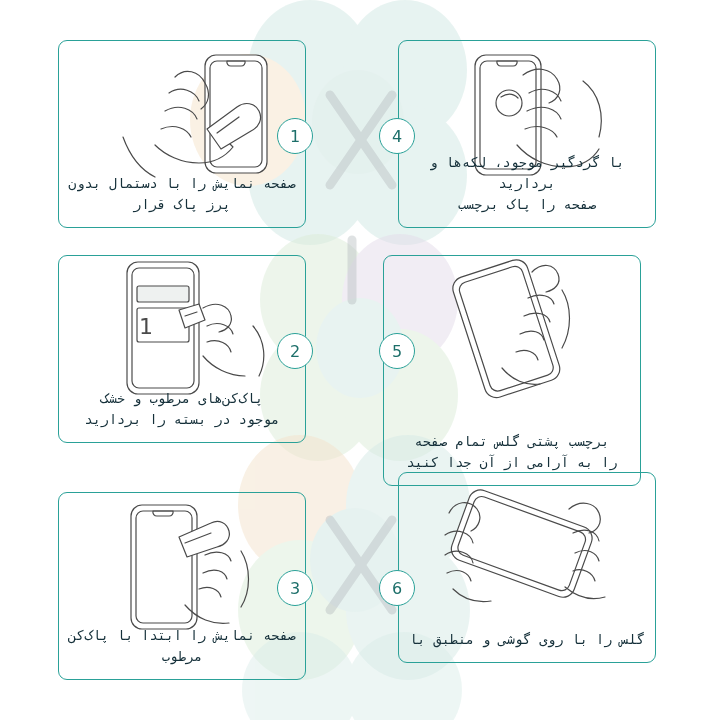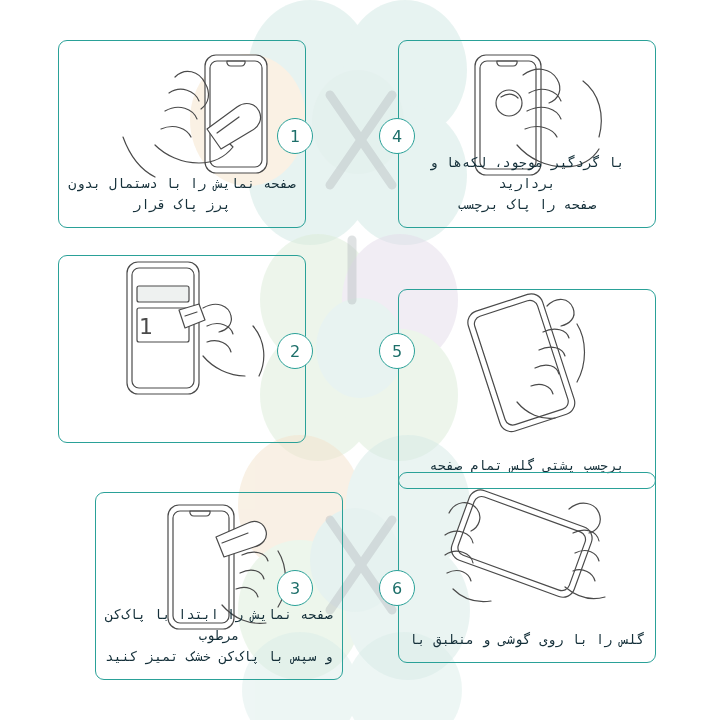--- a/index.html
+++ b/index.html
@@ -160,67 +160,71 @@
             <path d="M122 54 l20 -6 l6 16 l-20 8 z" fill="#fff"></path>
             <path d="M128 60 l12 -4"></path>
             <path d="M146 52 c14 -8 26 -2 28 8 c2 8 -4 14 -12 16"></path>
             <path d="M150 70 c12 -6 24 0 26 8"></path>
             <path d="M150 86 c12 -4 22 2 24 10"></path>
             <path d="M146 100 c10 12 26 20 42 20"></path>
             <path d="M196 70 c12 14 14 34 6 50"></path>
           </g>
         </svg>
       </div>
+      <div class="cap">
+        <div>پاک‌کن‌های مرطوب و خشک</div>
+        <div>موجود در بسته را بردارید</div>
+      </div>
     </div>
     <div class="badge" style="left:277px;top:333px;">2</div>
 
-    <div class="panel" style="left:398px;top:255px;width:258px;height:200px;margin-top:34px;">
+    <div class="panel" style="left:383px;top:255px;width:258px;height:231px;">
       <div class="art">
         <svg width="258" height="150" viewBox="0 0 258 150">
           <g fill="none" stroke="#4a4a4a" stroke-width="1.2" stroke-linejoin="round" stroke-linecap="round">
             <g transform="rotate(-18 130 74)">
               <rect x="86" y="8" width="78" height="126" rx="12" fill="#fff"></rect>
               <rect x="92" y="14" width="66" height="114" rx="8" fill="#fff"></rect>
             </g>
             <path d="M150 16 c10 -10 22 -8 26 2 c4 10 -4 16 -12 18"></path>
             <path d="M146 42 c12 -6 24 -2 26 6"></path>
             <path d="M142 60 c12 -6 24 -2 26 6"></path>
             <path d="M138 78 c12 -6 22 -2 24 6"></path>
             <path d="M134 96 c10 -4 20 0 22 8"></path>
             <path d="M120 112 c10 12 24 18 38 16"></path>
             <path d="M180 34 c10 16 10 40 0 58"></path>
           </g>
         </svg>
       </div>
       <div class="cap">
         <div>برچسب پشتی گلس تمام صفحه</div>
+        <div>را به آرامی از آن جدا کنید</div>
       </div>
     </div>
     <div class="badge" style="left:379px;top:333px;">5</div>
 
-    <div class="panel" style="left:58px;top:492px;width:248px;height:188px;margin-left:37px;">
+    <div class="panel" style="left:58px;top:492px;width:248px;height:188px;">
       <div class="art">
         <svg width="248" height="150" viewBox="0 0 248 150">
           <g fill="none" stroke="#4a4a4a" stroke-width="1.2" stroke-linejoin="round" stroke-linecap="round">
             <rect x="74" y="12" width="66" height="124" rx="11" fill="#fff"></rect>
             <rect x="79" y="18" width="56" height="112" rx="7" fill="#fff"></rect>
             <path d="M96 18 h20 a4 4 0 0 1 -4 5 h-12 a4 4 0 0 1 -4 -5z"></path>
             <path d="M122 44 l32 -14 c8 -4 16 0 18 8 c2 8 -4 14 -12 16 l-30 10 z" fill="#fff"></path>
             <path d="M128 50 l26 -10"></path>
             <path d="M148 62 c12 -6 24 -2 26 6"></path>
             <path d="M146 80 c12 -6 22 -2 24 6"></path>
             <path d="M142 96 c10 -4 20 0 22 8"></path>
             <path d="M128 112 c12 14 28 20 44 18"></path>
             <path d="M184 58 c10 16 10 40 0 56"></path>
           </g>
         </svg>
       </div>
       <div class="cap">
         <div>صفحه نمایش را ابتدا با پاک‌کن مرطوب</div>
-        <div>و سپس با پاک‌کن خشک تمیز کنید</div>
       </div>
     </div>
     <div class="badge" style="left:277px;top:570px;">3</div>
 
     <div class="panel" style="left:398px;top:472px;width:258px;height:191px;">
       <div class="art">
         <svg width="258" height="150" viewBox="0 0 258 150">
           <g fill="none" stroke="#4a4a4a" stroke-width="1.2" stroke-linejoin="round" stroke-linecap="round">
             <g transform="rotate(-70 126 70)">
               <rect x="88" y="4" width="74" height="130" rx="12" fill="#fff"></rect>

